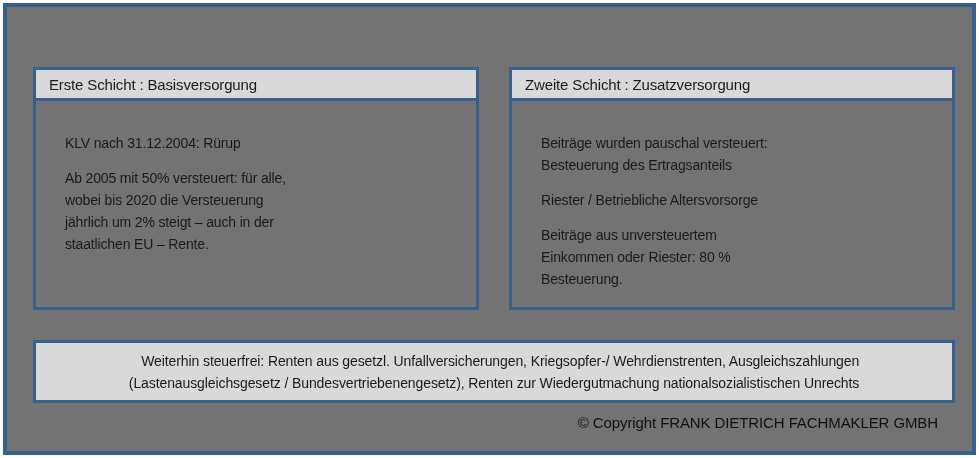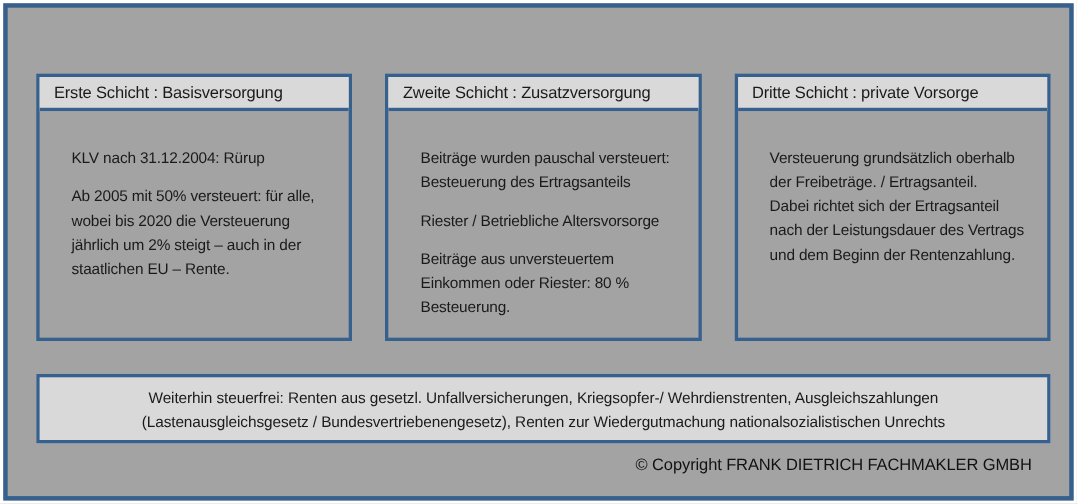--- a/index.html
+++ b/index.html
@@ -8,21 +8,21 @@
     background: #ffffff;
     font-family: "Liberation Sans", sans-serif;
     color: #1a1a1a;
     position: relative;
     overflow: hidden;
   }
   .frame {
     position: absolute;
     left: 3px; top: 3px; right: 3px; bottom: 3px;
     border: 4px solid #36608e;
-    background: #a3a3a3;
+    background: #737373;
   }
   .columns {
     position: absolute;
     left: 26px; top: 60px; right: 17px;
     height: 243px;
     display: flex;
     gap: 30px;
   }
   .schicht-box {
     flex: 1;
@@ -62,20 +62,21 @@
     display: flex;
     align-items: center;
     justify-content: center;
     text-align: center;
   }
   .footer-bar p {
     font-size: 14px;
     line-height: 22px;
     letter-spacing: -0.1px;
     white-space: pre-line;
+    text-align: right;
   }
   .copyright {
     position: absolute;
     top: 407px; right: 34px;
     font-size: 15px;
     letter-spacing: -0.1px;
     color: #111111;
   }
 </style>
 </head>
@@ -101,30 +102,20 @@
       <div class="box-body">
         <p>Beiträge wurden pauschal versteuert:
 Besteuerung des Ertragsanteils</p>
         <p>Riester / Betriebliche Altersvorsorge</p>
         <p>Beiträge aus unversteuertem
 Einkommen oder Riester: 80 %
 Besteuerung.</p>
       </div>
     </div>
 
-    <div class="schicht-box">
-      <div class="box-header">Dritte Schicht : private Vorsorge</div>
-      <div class="box-body">
-        <p>Versteuerung grundsätzlich oberhalb
-der Freibeträge. / Ertragsanteil.
-Dabei richtet sich der Ertragsanteil
-nach der Leistungsdauer des Vertrags
-und dem Beginn der Rentenzahlung.</p>
-      </div>
-    </div>
 
   </div>
 
   <div class="footer-bar">
     <p>Weiterhin steuerfrei: Renten aus gesetzl. Unfallversicherungen, Kriegsopfer-/ Wehrdienstrenten, Ausgleichszahlungen
 (Lastenausgleichsgesetz / Bundesvertriebenengesetz), Renten zur Wiedergutmachung nationalsozialistischen Unrechts</p>
   </div>
 
   <div class="copyright">© Copyright FRANK DIETRICH FACHMAKLER GMBH</div>
 

